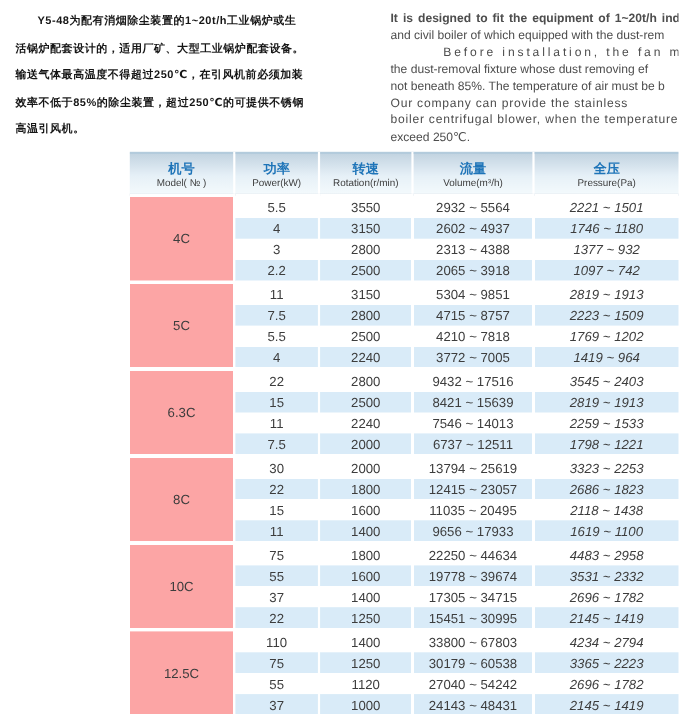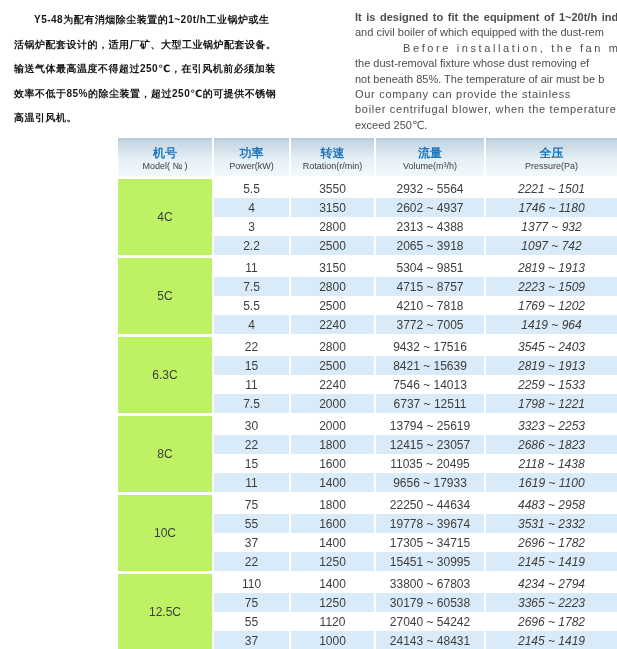--- a/index.html
+++ b/index.html
@@ -55,21 +55,21 @@
   .spec-table td {
     height: 19px; padding: 0;
     text-align: center; vertical-align: middle;
     font-size: 12px; color: #3d3d3d;
     border-right: 2px solid #ffffff;
     background: #ffffff;
     white-space: nowrap; overflow: hidden;
   }
   .spec-table td:last-child { border-right: none; font-style: italic; }
   .spec-table tr.stripe td { background: #d9ebf8; }
-  .spec-table td.model-cell { background: #bef264; font-size: 12px; color: #3d3d3d; }
+  .spec-table td.model-cell { background: #fca5a5; font-size: 12px; color: #3d3d3d; }
   .spec-table tr.group-start td { border-top: 3px solid #ffffff; }
 </style>
 </head>
 <body>
 
 <div class="intro-zh">
   <div class="zh-line indent">Y5-48为配有消烟除尘装置的1~20t/h工业锅炉或生</div>
   <div class="zh-line">活锅炉配套设计的，适用厂矿、大型工业锅炉配套设备。</div>
   <div class="zh-line">输送气体最高温度不得超过250℃，在引风机前必须加装</div>
   <div class="zh-line">效率不低于85%的除尘装置，超过250℃的可提供不锈钢</div>

